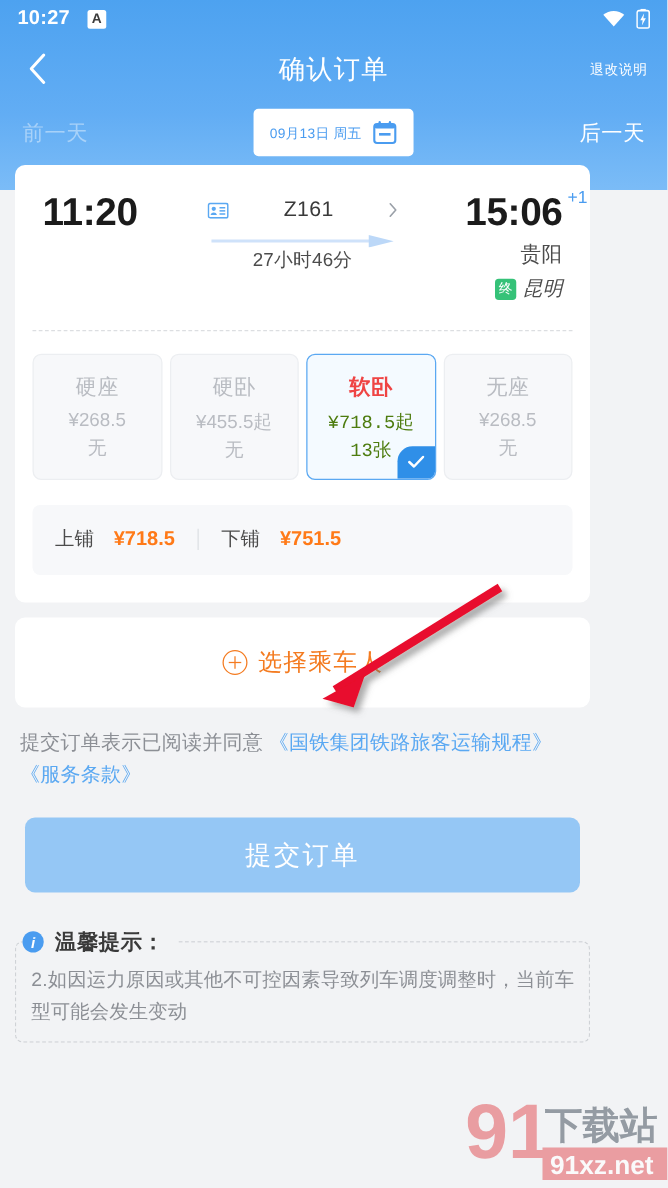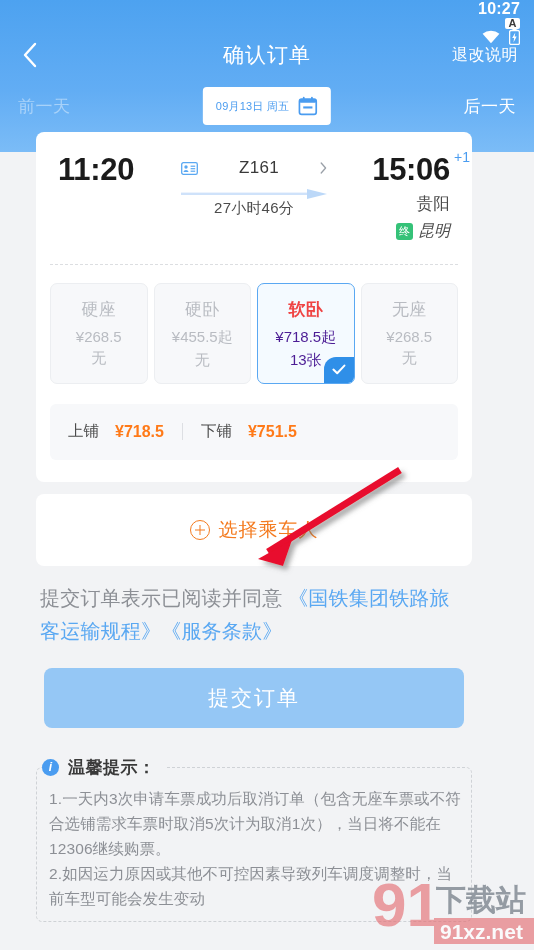--- a/index.html
+++ b/index.html
@@ -21,24 +21,23 @@
     top: 0; left: 0;
     width: 534px;
     height: 152px;
     background: linear-gradient(180deg, #4da2f0 0%, #62adf4 60%, #7bbcf7 100%);
   }
 
   
   #status-bar {
     height: 30px;
     display: flex;
-    align-items: flex-end;
+    align-items: center;
     padding: 0 14px;
     color: #ffffff;
-    flex-direction: column;
   }
   #status-time {
     font-size: 16px;
     font-weight: bold;
     letter-spacing: 0.2px;
   }
   #status-app-icon {
     width: 15px; height: 15px;
     background: #ffffff;
     border-radius: 2px;
@@ -79,21 +78,21 @@
     width: 100%;
     text-align: center;
     color: #ffffff;
     font-size: 21px;
     letter-spacing: 1px;
   }
   #nav-action {
     position: absolute;
     right: 16px;
     color: #ffffff;
-    font-size: 16px;
+    font-size: 11px;
     letter-spacing: 0.5px;
     cursor: pointer;
   }
 
   
   #date-strip {
     height: 52px;
     display: flex;
     align-items: center;
     padding: 0 18px;
@@ -127,21 +126,20 @@
     white-space: nowrap;
   }
   .cal-glyph { display:block; }
 
   
   #content {
     position: absolute;
     top: 132px;
     left: 0;
     width: 484px;
-    padding-left: 24px;
   }
 
   .card {
     background: #ffffff;
     border-radius: 8px;
     margin: 0 12px;
   }
 
   
   #trip-card { padding: 0; overflow: visible; }
@@ -264,21 +262,21 @@
     font-size: 15px;
     color: #b9bcc2;
     margin-top: 4px;
   }
   .seat-tile.selected {
     background: #f4faff;
     border: 1px solid #5aa8f2;
   }
   .seat-tile.selected .st-name { color: #ef4444; font-weight: bold; }
   .seat-tile.selected .st-price,
-  .seat-tile.selected .st-count { color: #4c1d95; }
+  .seat-tile.selected .st-count { color: #4d7c0f; font-family: Liberation Mono, monospace; }
   .tick-corner {
     position: absolute;
     right: 0; bottom: 0;
     width: 30px; height: 26px;
     background: #2f8fe8;
     border-top-left-radius: 12px;
     display: flex;
     align-items: center;
     justify-content: center;
   }
@@ -328,21 +326,21 @@
   .plus-circle::after { top: 4px; bottom: 4px; left: 50%; width: 1px; transform: translateX(-50%); }
   #passenger-label {
     font-size: 19px;
     color: #f47b20;
     letter-spacing: 1px;
   }
 
   
   #terms {
     margin: 16px 16px 0 16px;
-    font-size: 20px;
+    font-size: 16px;
     line-height: 1.65;
     color: #8c8f95;
     letter-spacing: 0.2px;
   }
   #terms .lnk { color: #5aa8f2; cursor: pointer; }
 
   
   #submit-btn {
     margin: 20px 20px 0 20px;
     height: 60px;
@@ -577,21 +575,20 @@
   </div>
 
   <button id="submit-btn">提交订单</button>
 
   <div id="tips-wrap">
     <div id="tips-header">
       <span id="tips-icon">i</span>
       <span id="tips-title">温馨提示：</span>
     </div>
     <div id="tips-box">
-      <div class="tip-line">1.一天内3次申请车票成功后取消订单（包含无座车票或不符合选铺需求车票时取消5次计为取消1次），当日将不能在12306继续购票。</div>
       <div class="tip-line">2.如因运力原因或其他不可控因素导致列车调度调整时，当前车型可能会发生变动</div>
     </div>
   </div>
 
 </div>
 
 <svg id="annot-arrow" viewBox="0 0 534 950">
   <defs>
     <filter id="arrowShadow" x="-40%" y="-40%" width="200%" height="200%">
       <feDropShadow dx="4" dy="4" stdDeviation="2.5" flood-color="#666" flood-opacity="0.55"></feDropShadow>

